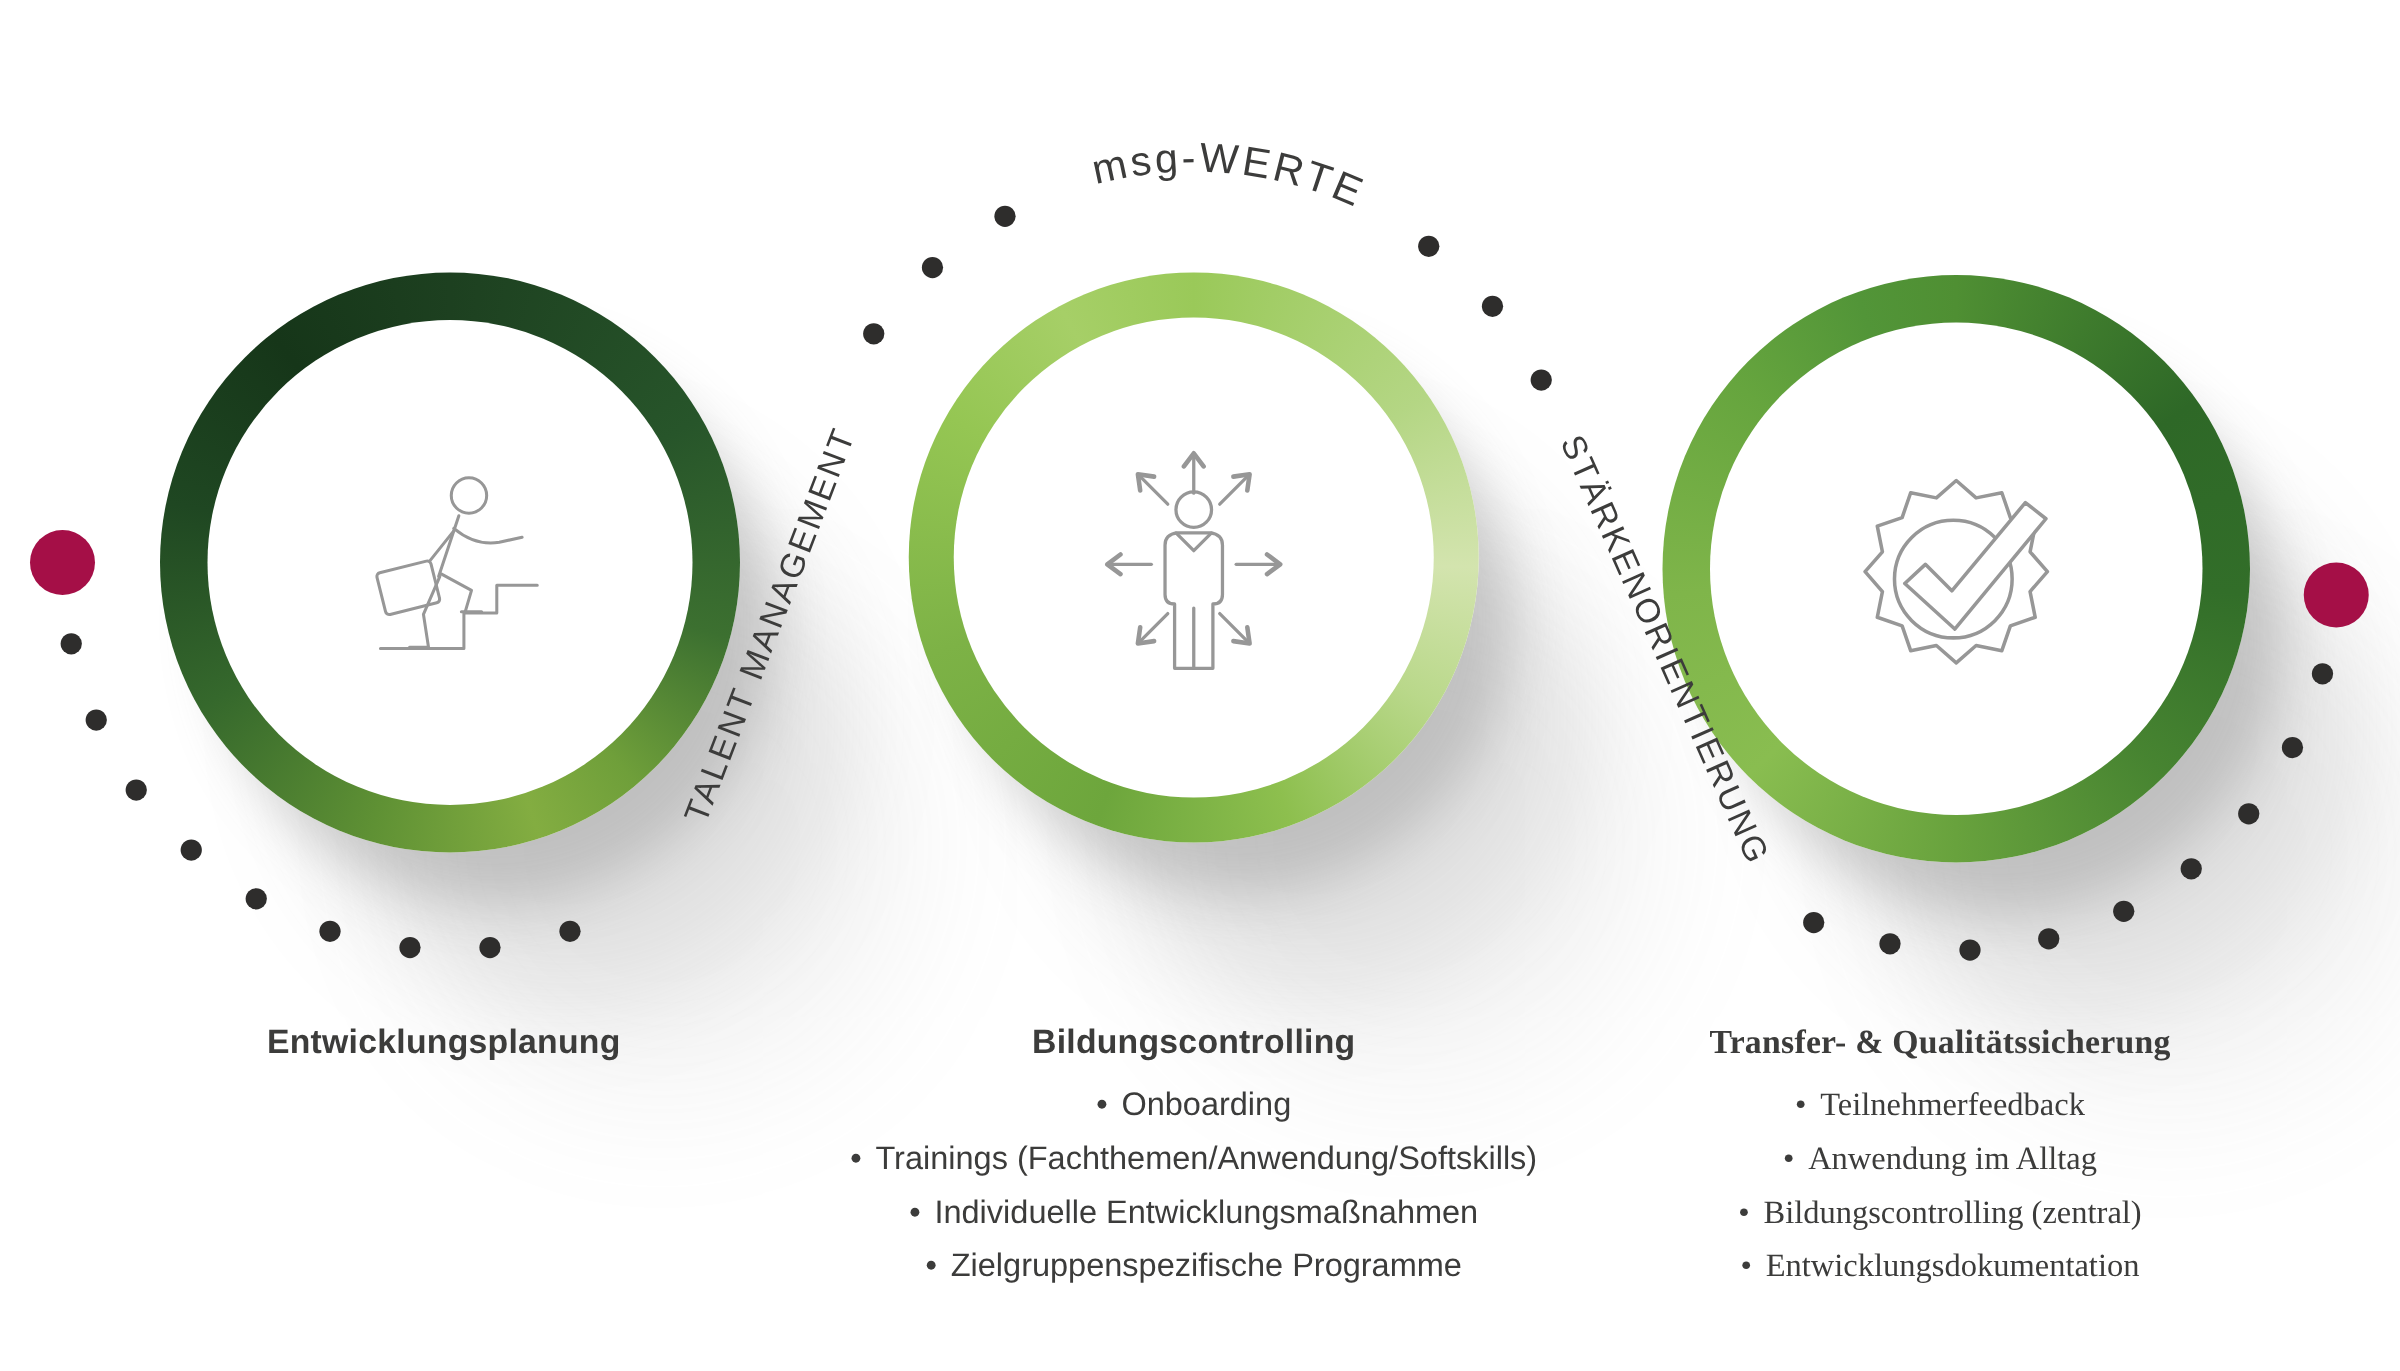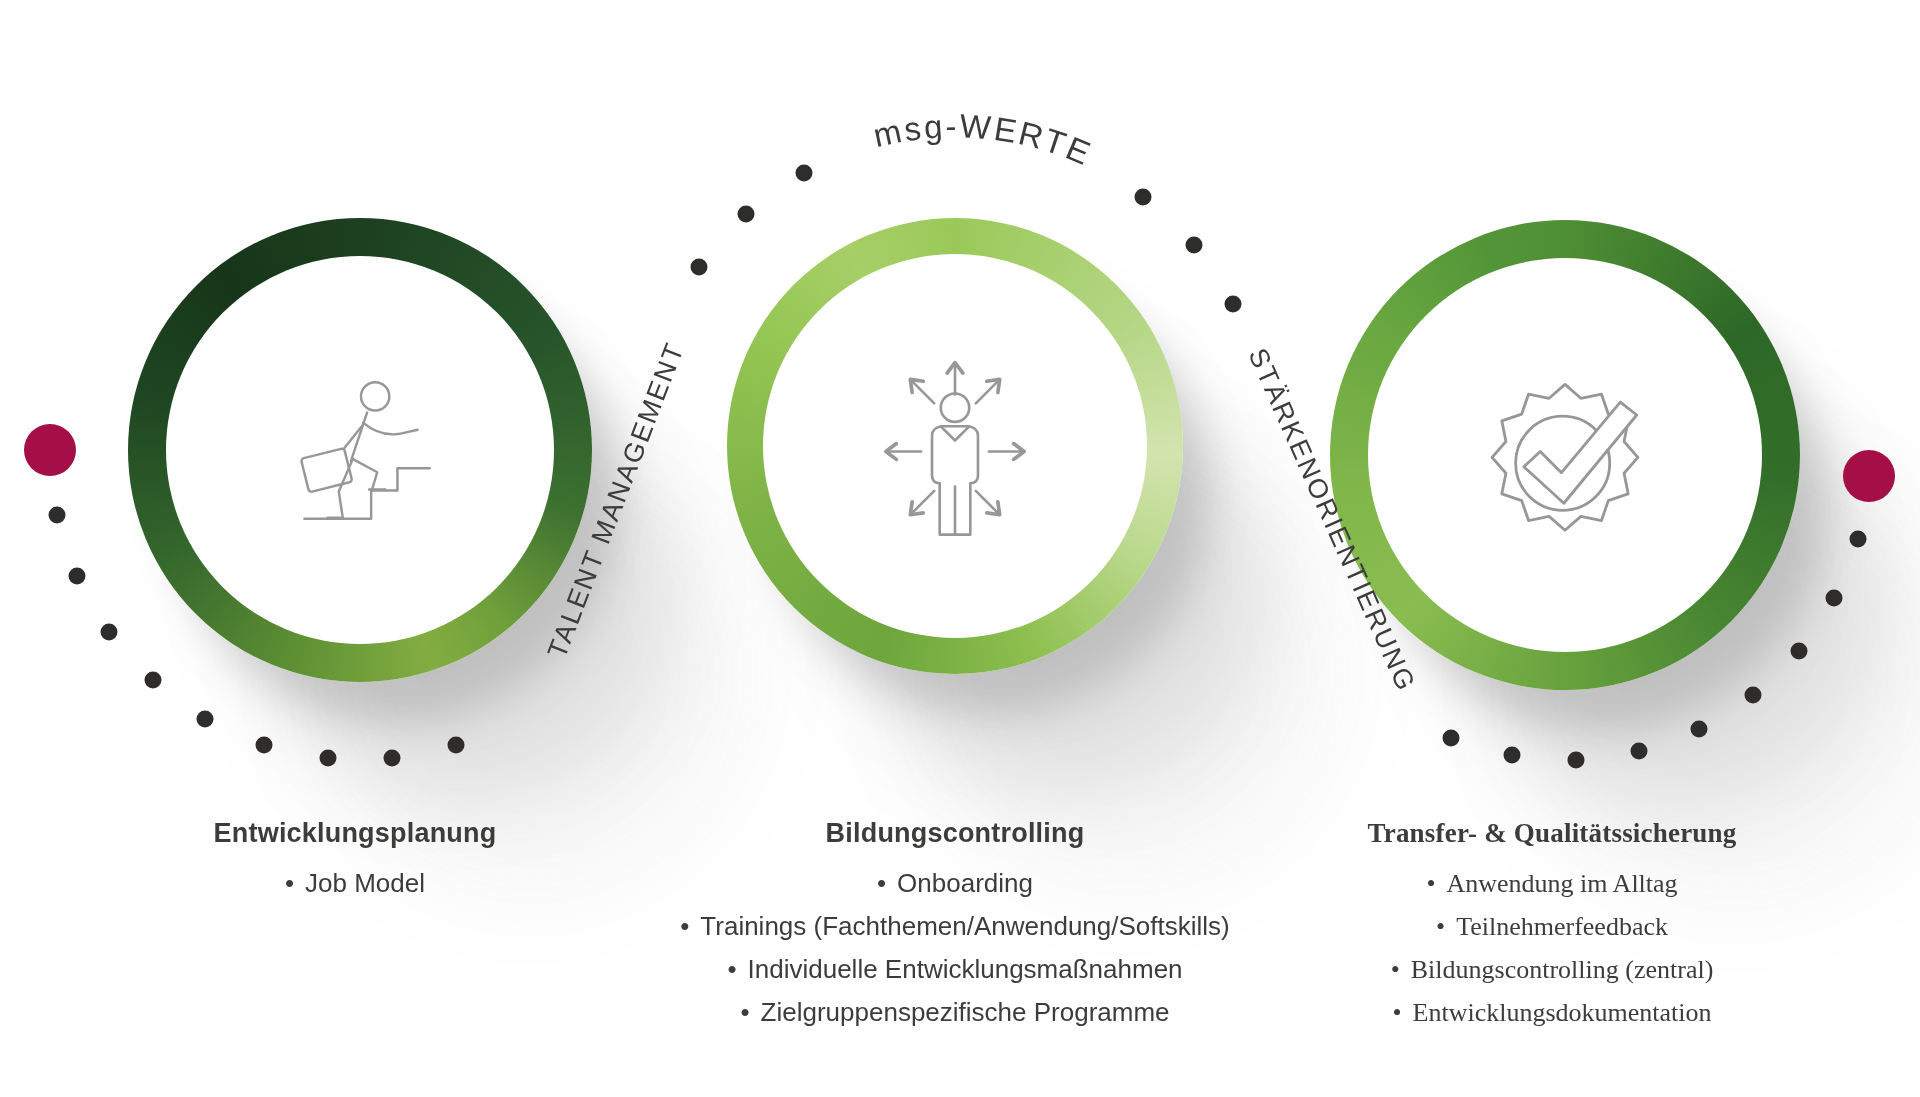--- a/index.html
+++ b/index.html
@@ -159,32 +159,31 @@
     <text class="orbit-text curve">
       <textPath href="#msgWertePath" startOffset="48%" text-anchor="middle">msg-WERTE</textPath>
     </text>
 
     <text class="orbit-text diag" transform="translate(616 500) rotate(-69)" text-anchor="middle" dominant-baseline="central">TALENT MANAGEMENT</text>
     <text class="orbit-text diag" transform="translate(1332 520) rotate(66)" text-anchor="middle" dominant-baseline="central">STÄRKENORIENTIERUNG</text>
   </svg>
 
   <div class="col col-left">
     <h2>Entwicklungsplanung</h2>
-    <div class="li">Job Model</div>
   </div>
 
   <div class="col col-mid">
     <h2>Bildungscontrolling</h2>
     <div class="li">Onboarding</div>
     <div class="li">Trainings (Fachthemen/Anwendung/Softskills)</div>
     <div class="li">Individuelle Entwicklungsmaßnahmen</div>
     <div class="li">Zielgruppenspezifische Programme</div>
   </div>
 
   <div class="col col-right">
     <h2>Transfer- &amp; Qualitätssicherung</h2>
+    <div class="li">Teilnehmerfeedback</div>
     <div class="li">Anwendung im Alltag</div>
-    <div class="li">Teilnehmerfeedback</div>
     <div class="li">Bildungscontrolling (zentral)</div>
     <div class="li">Entwicklungsdokumentation</div>
   </div>
 
 </div>
 
 </body></html>

